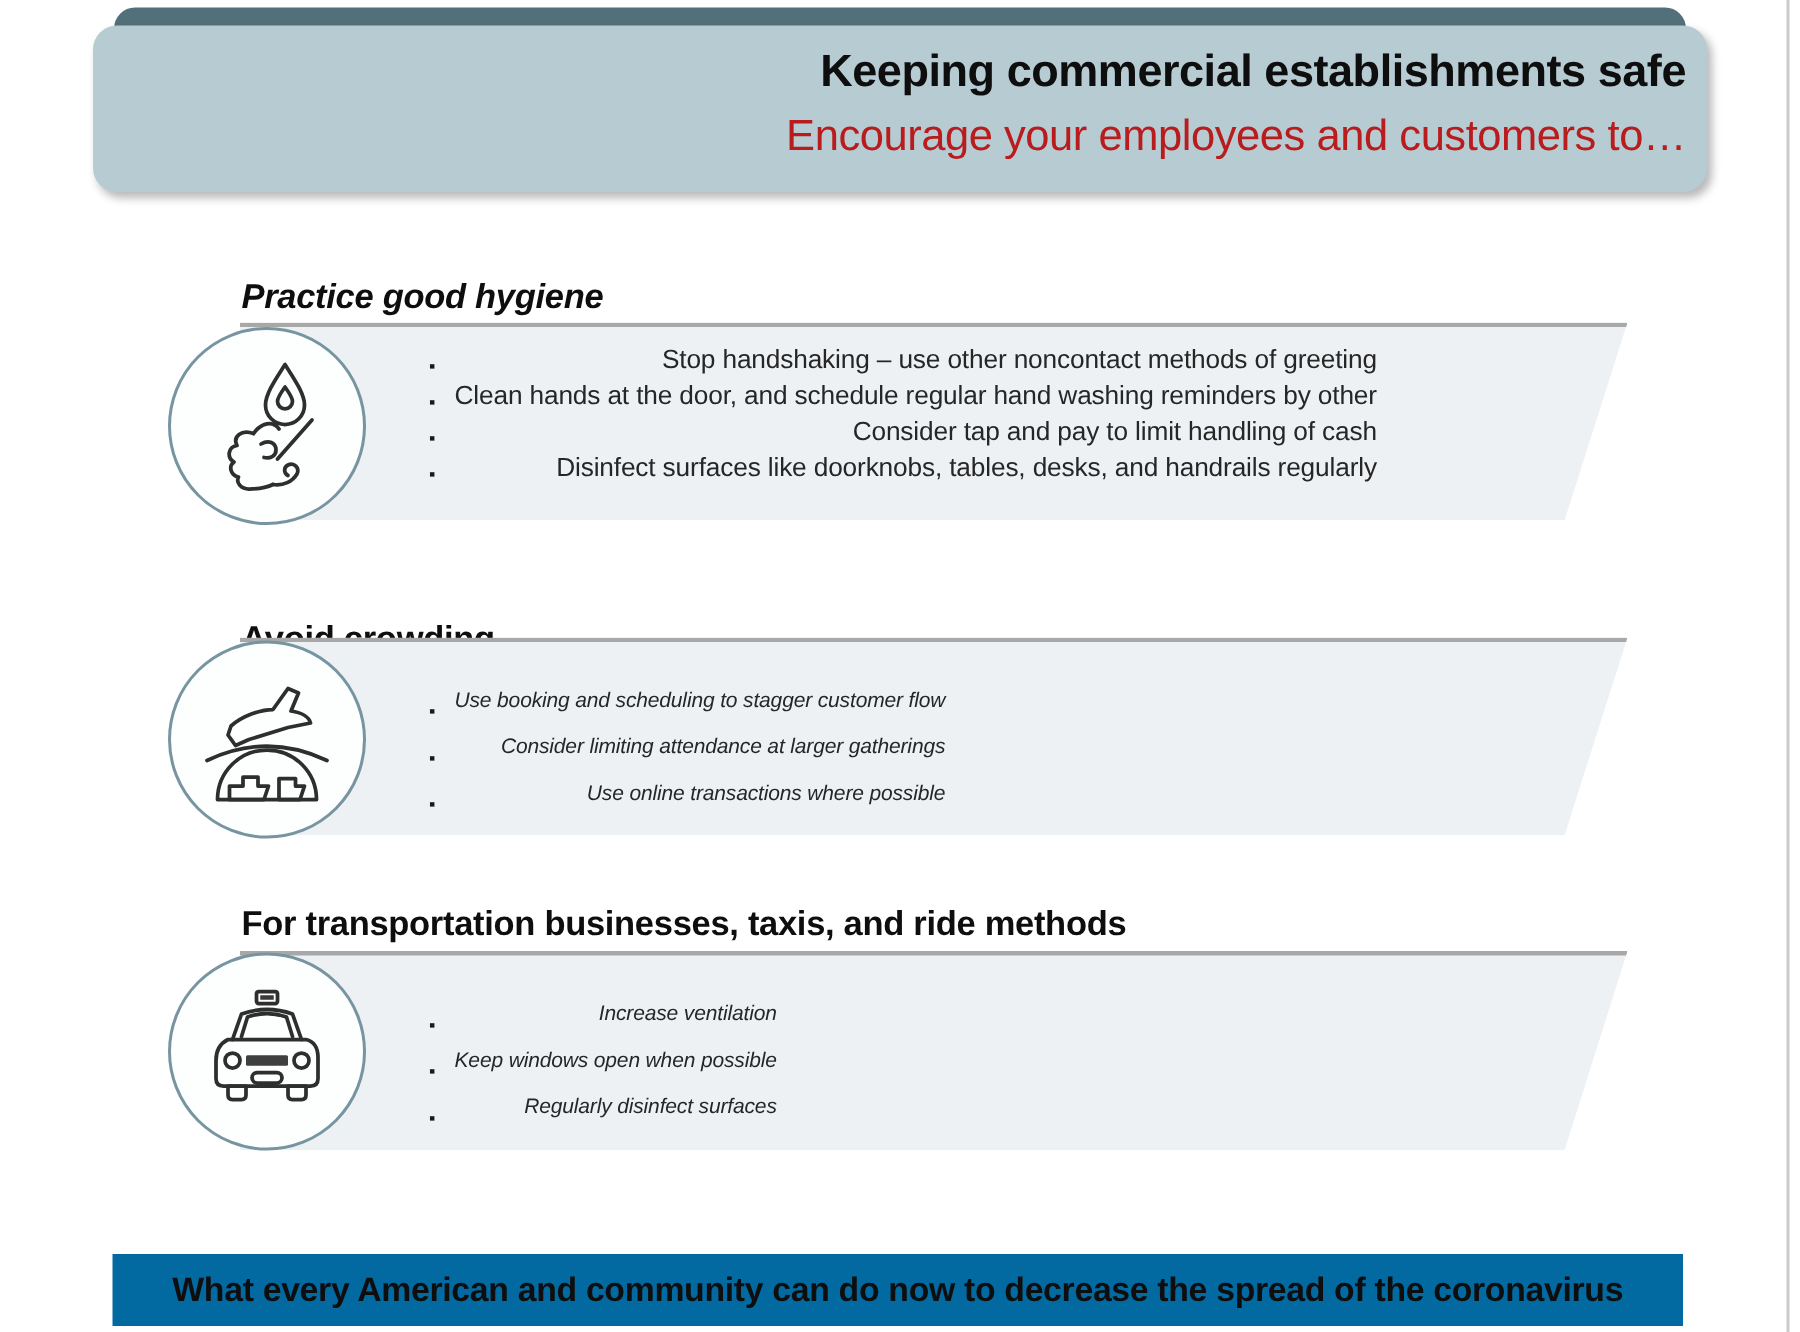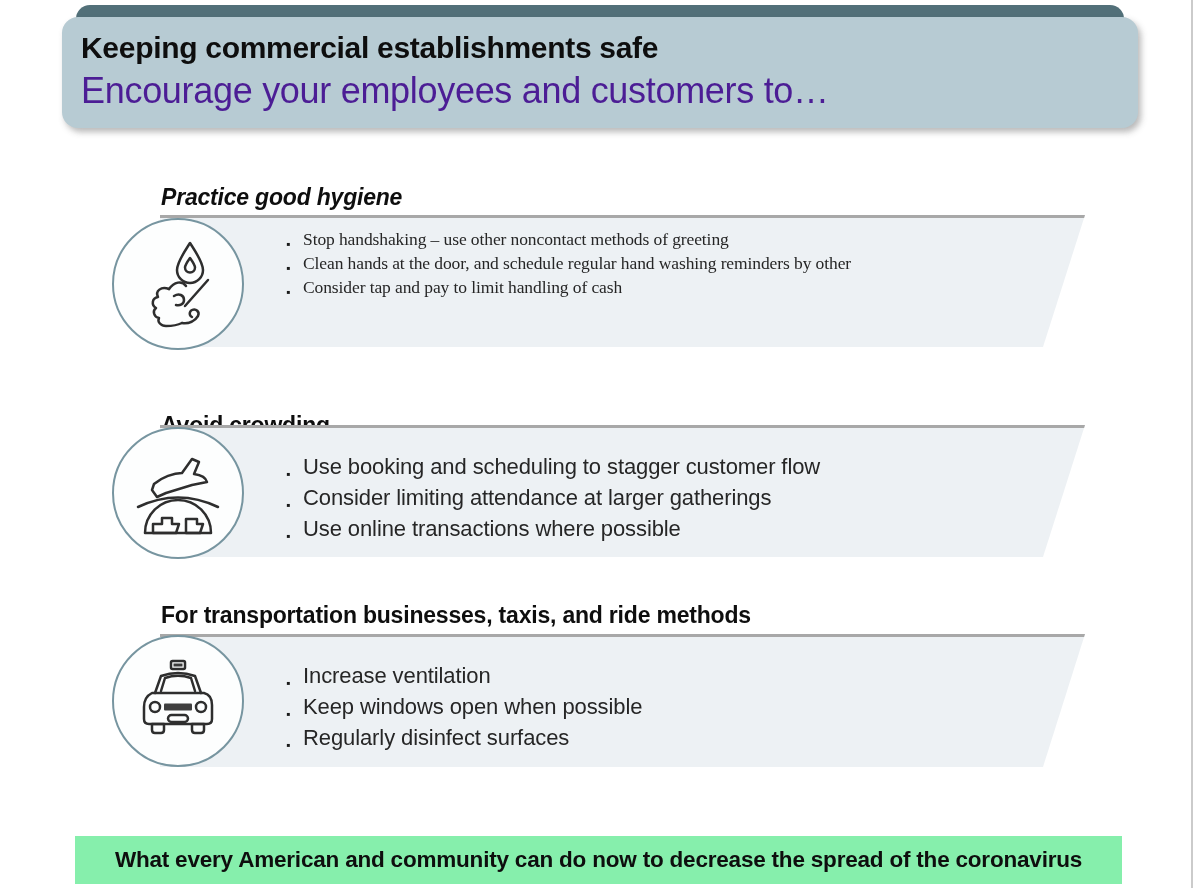--- a/index.html
+++ b/index.html
@@ -4,21 +4,21 @@
 <style>
   html, body { margin: 0; padding: 0; }
   body {
     width: 1200px; height: 888px;
     background: #ffffff;
     font-family: "Liberation Sans", sans-serif;
     position: relative;
     overflow: hidden;
     color: #1a1a1a;
   }
-  .page { position: absolute; inset: 0; width: 1054px; height: 888px; }
+  .page { position: absolute; inset: 0; width: 1054px; height: 888px; text-align: right; }
 
   
   .right-hairline {
     position: absolute; left: 1191px; top: 0; width: 2px; height: 888px;
     background: #cbcbcb;
   }
 
   
   .header-accent {
     position: absolute; left: 76px; top: 5px; width: 1048px; height: 52px;
@@ -28,21 +28,21 @@
     position: absolute; left: 62px; top: 17px; width: 1076px; height: 111px;
     background: #b7cbd3; border-radius: 16px;
     box-shadow: 3px 4px 6px rgba(70,70,70,.38);
     box-sizing: border-box; padding: 13px 14px 0 19px;
   }
   .header-title {
     font-size: 30px; font-weight: bold; color: #0e0e0e; line-height: 36px;
     letter-spacing: -0.3px;
   }
   .header-subtitle {
-    font-size: 36px; font-weight: normal; color: #4c1d95; line-height: 34px;
+    font-size: 29px; font-weight: normal; color: #b91c1c; line-height: 34px;
     margin-top: 8px; letter-spacing: -0.3px;
   }
 
   
   .section-heading {
     position: absolute; left: 161px;
     font-size: 23px; font-weight: bold; color: #0e0e0e; letter-spacing: -0.2px;
   }
   .panel {
     position: absolute; left: 160px; width: 925px;
@@ -54,60 +54,61 @@
   .panel ul { list-style: none; margin: 0; padding: 0; position: absolute; left: 126px; }
   .panel li {
     position: relative; padding-left: 17px; color: #262626;
     letter-spacing: -0.1px;
   }
   .panel li::before {
     content: "▪"; position: absolute; left: 0; font-size: 12px; color: #1a1a1a;
   }
   .panel.tight li  { font-size: 17.5px; line-height: 24px; }
   .panel.tight li::before { top: 5px; }
-  .panel.loose li  { font-size: 22px;   line-height: 31px; }
+  .panel.loose li  { font-size: 14px;   line-height: 31px; font-style: italic; }
   .panel.loose li::before { top: 8px; }
 
   .icon-circle {
     position: absolute; left: 112px; width: 132px; height: 132px;
     border-radius: 50%;
     background: #fdfefe;
     border: 2px solid #7795a0;
     box-sizing: border-box;
     display: flex; align-items: center; justify-content: center;
   }
   .icon-circle svg { display: block; }
   .line-art { stroke: #2e2e2e; stroke-width: 2.5; fill: none;
               stroke-linecap: round; stroke-linejoin: round; }
 
   
   .footer-bar {
     position: absolute; left: 75px; top: 836px; width: 1047px; height: 48px;
-    background: #86efac;
+    background: #0369a1;
     display: flex; align-items: center; justify-content: center;
     font-size: 22.5px; font-weight: bold; color: #0e0e0e; letter-spacing: -0.2px;
   }
 </style>
 </head>
 <body>
 
 <div class="page">
 
   <div class="header-accent"></div>
   <div class="header-card">
     <div class="header-title">Keeping commercial establishments safe</div>
     <div class="header-subtitle">Encourage your employees and customers to…</div>
   </div>
 
   <div class="section-heading" style="top:184px;font-style:italic;">Practice good hygiene</div>
-  <div class="panel tight" style="top:215px; height:132px;font-family:Liberation Serif, serif;">
+  <div class="panel tight" style="top:215px; height:132px;">
     <ul style="top:9px;">
       <li>Stop handshaking – use other noncontact methods of greeting</li>
       <li>Clean hands at the door, and schedule regular hand washing reminders by other</li>
       <li>Consider tap and pay to limit handling of cash</li>
+      <li>Disinfect surfaces like doorknobs, tables, desks, and handrails regularly</li>
     </ul>
   </div>
   <div class="icon-circle" style="top:218px;">
     <svg width="100" height="100" viewBox="0 0 100 100">
       <g class="line-art">
         <path d="M62 9 C57 17 49 28 49 36 a13 13 0 0 0 26 0 C75 28 67 17 62 9 Z"></path>
         <path d="M62 24 c-2.5 3.5 -5 7 -5 9.5 a5 5 0 0 0 10 0 C67 31 64.5 27.5 62 24 Z"></path>
         <path d="M41 55 c5 -7 13 -9 17 -3"></path>
         <path d="M80 46 L57 72"></path>
         <path d="M41 55 c-8 -3 -14 2 -11 8 c-6 1 -7 8 -2 11 c-4 3 -2 9 3 10 c-2 4 2 8 7 8 c6 0 12 -1 16 -3"></path>

